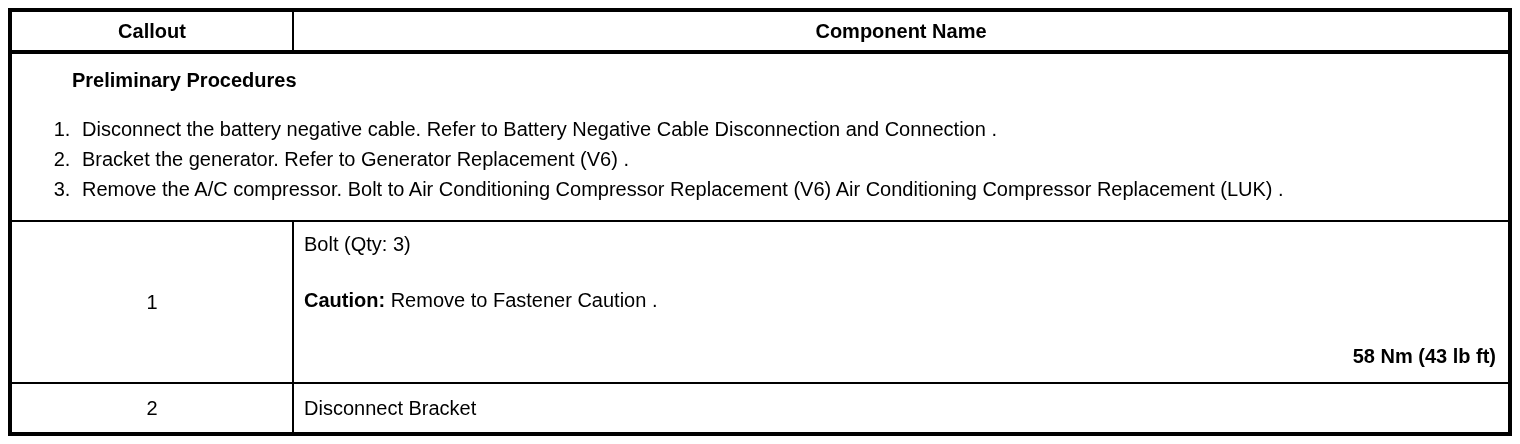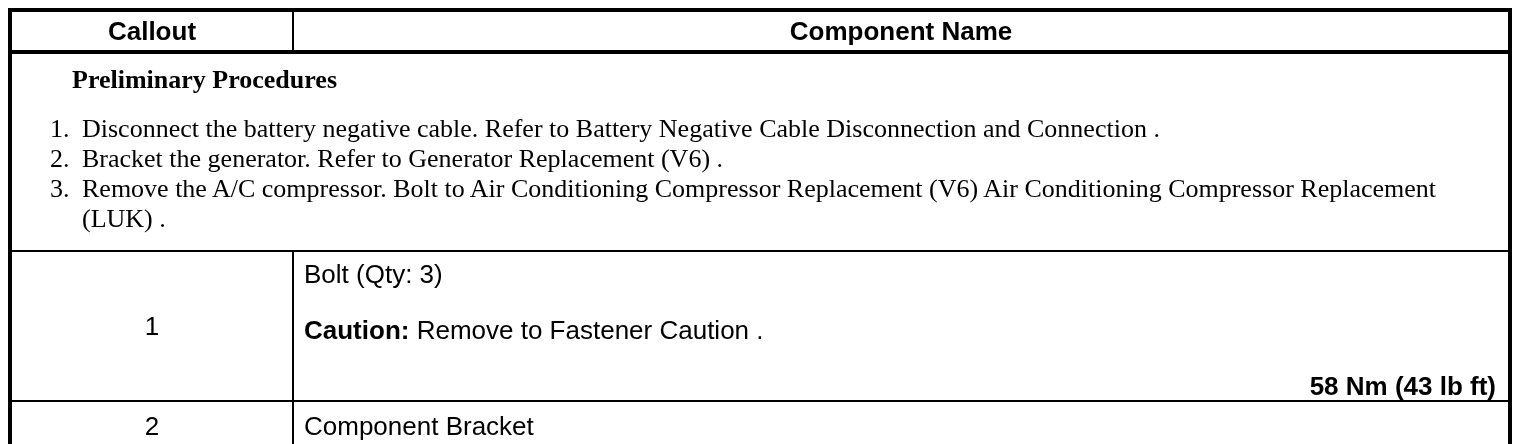--- a/index.html
+++ b/index.html
@@ -15,62 +15,61 @@
     border-collapse: collapse;
     table-layout: fixed;
     width: 1504px;
     margin: 8px;
     border: 4px solid #000000;
     background: #ffffff;
   }
   .doc-table col.callout-col { width: 283px; }
   .doc-table th, .doc-table td {
     border: 2px solid #000000;
-    font-size: 26px;
+    font-size: 20px;
     vertical-align: middle;
     background: #ffffff;
   }
   .doc-table thead th {
     border-bottom: 4px solid #000000;
     font-weight: bold;
     text-align: center;
     height: 34px;
     padding: 2px 4px;
   }
   .callout-cell {
     text-align: center;
     vertical-align: middle;
     font-size: 21px;
     padding: 4px;
   }
   .prelim-cell {
     vertical-align: top;
     padding: 8px 14px 14px 12px;
-    font-family: Liberation Serif, serif;
   }
   .prelim-title {
     font-weight: bold;
     margin: 4px 0 0 48px;
     line-height: 28px;
   }
   .prelim-list {
     margin: 20px 0 2px 0;
     padding-left: 52px;
     line-height: 30px;
   }
   .prelim-list li { padding-left: 6px; }
   .component-cell {
     vertical-align: top;
     padding: 8px 12px 0 10px;
   }
   .component-cell p {
     margin: 0 0 28px 0;
     line-height: 28px;
   }
-  .component-cell p:last-child { margin-bottom: 0; }
+  .component-cell p:last-child { margin-bottom: 12px; }
   .bold { font-weight: bold; text-align: right; }
   .component-simple-cell {
     vertical-align: middle;
     padding: 6px 12px 6px 10px;
     height: 36px;
   }
 </style>
 </head>
 <body>
 
@@ -99,16 +98,16 @@
     <tr>
       <td class="callout-cell">1</td>
       <td class="component-cell">
         <p>Bolt (Qty: 3)</p>
         <p><span class="bold">Caution:</span> <span>Remove to Fastener Caution .</span></p>
         <p class="bold">58 Nm (43 lb ft)</p>
       </td>
     </tr>
     <tr>
       <td class="callout-cell">2</td>
-      <td class="component-simple-cell">Component Bracket</td>
+      <td class="component-simple-cell">Disconnect Bracket</td>
     </tr>
   </tbody>
 </table>
 
 </body></html>

